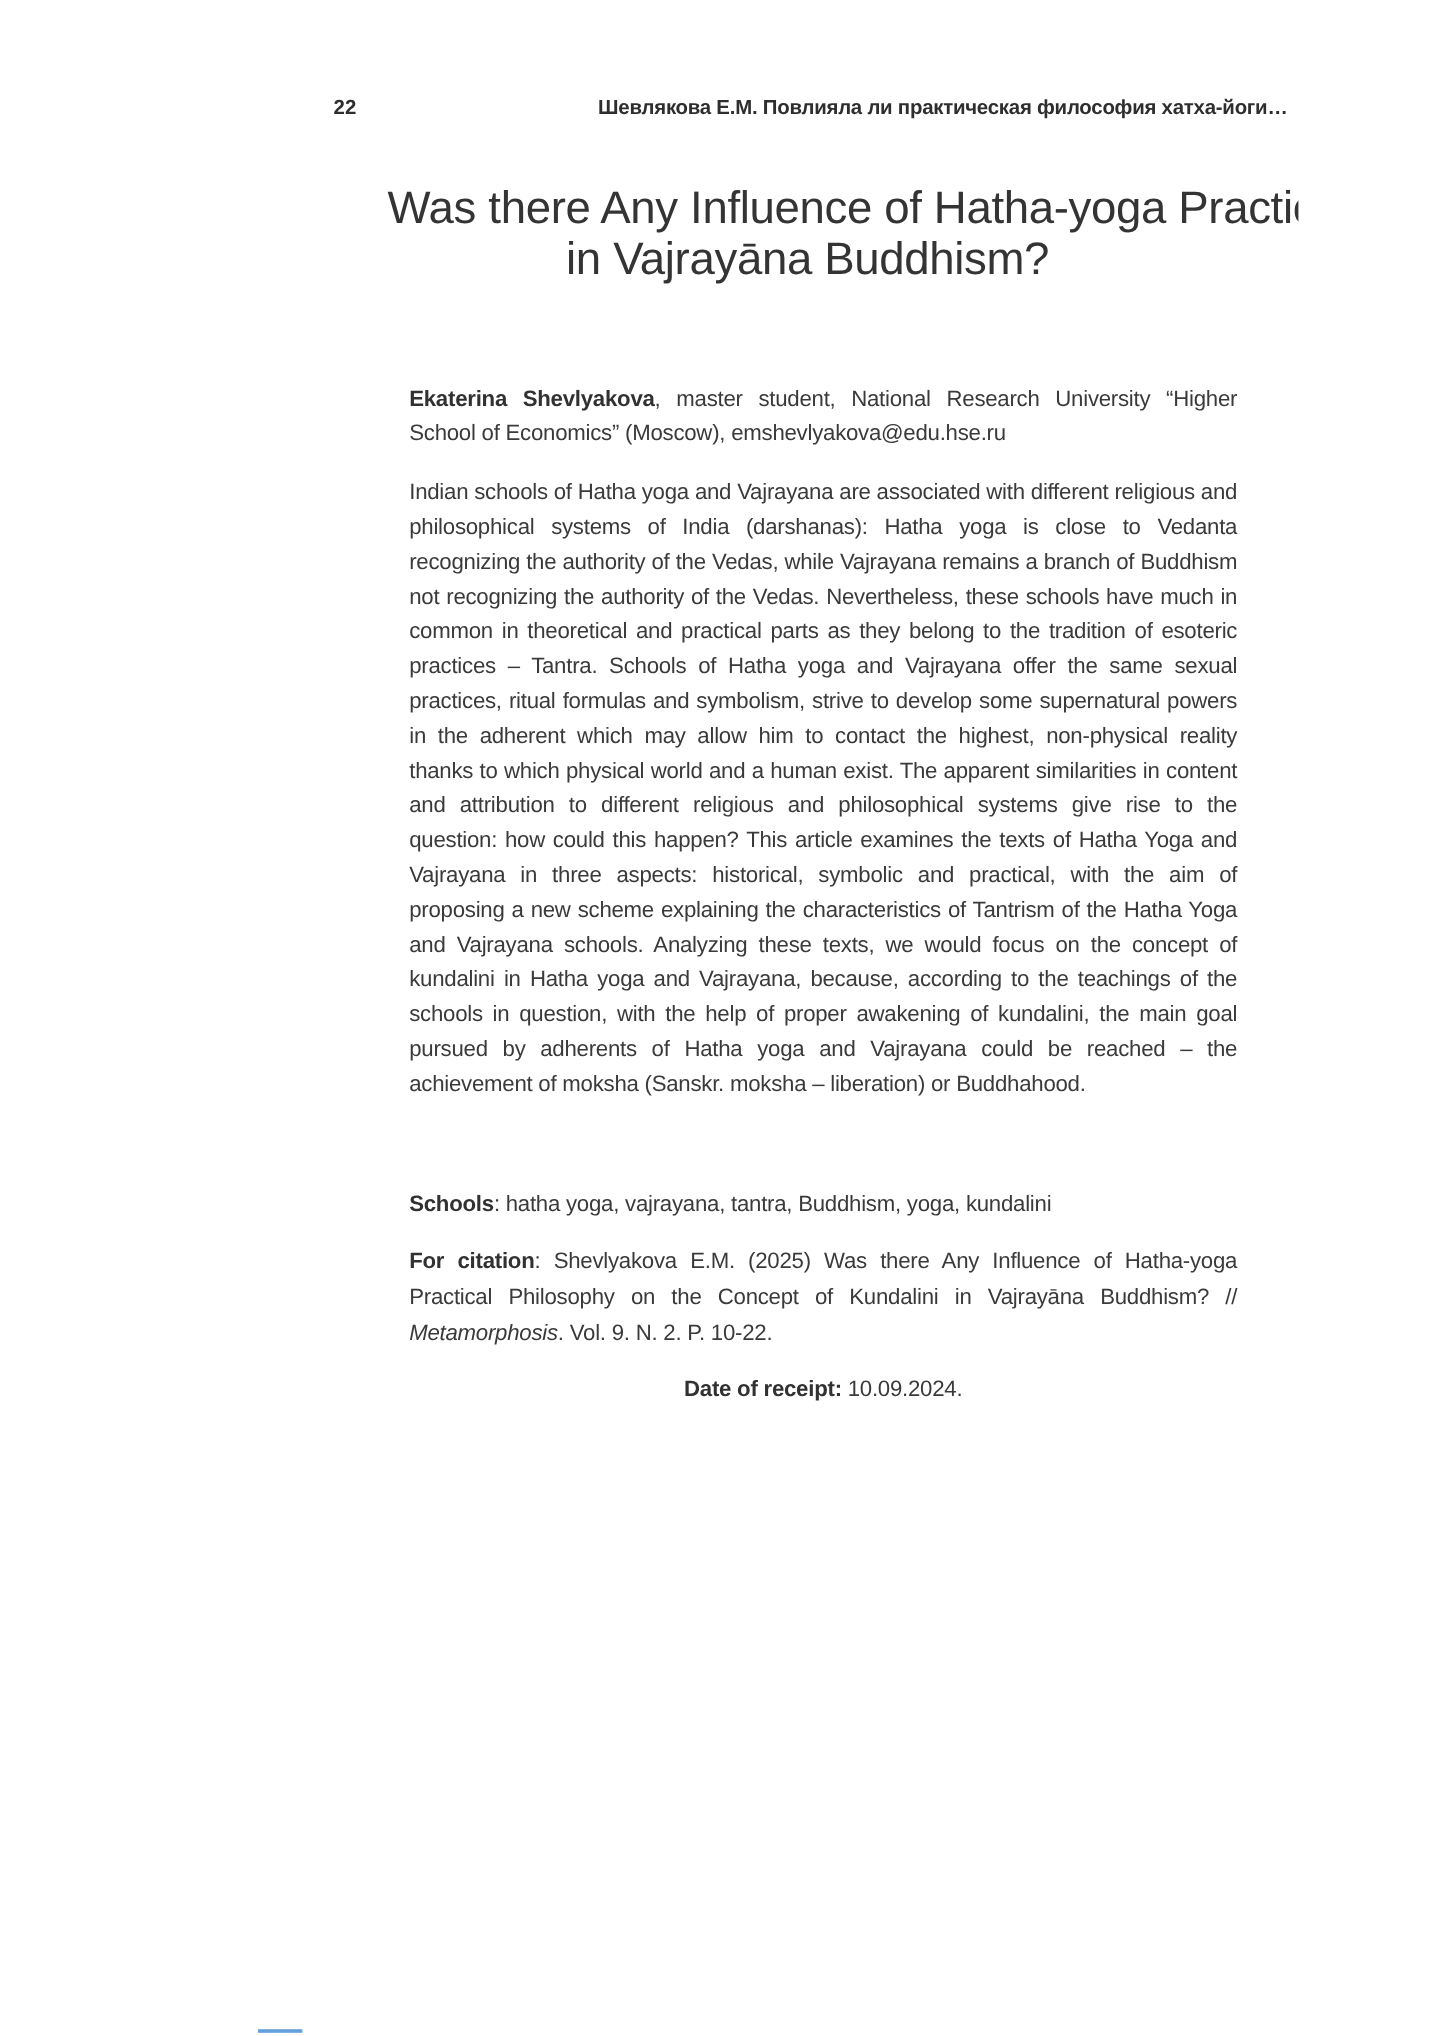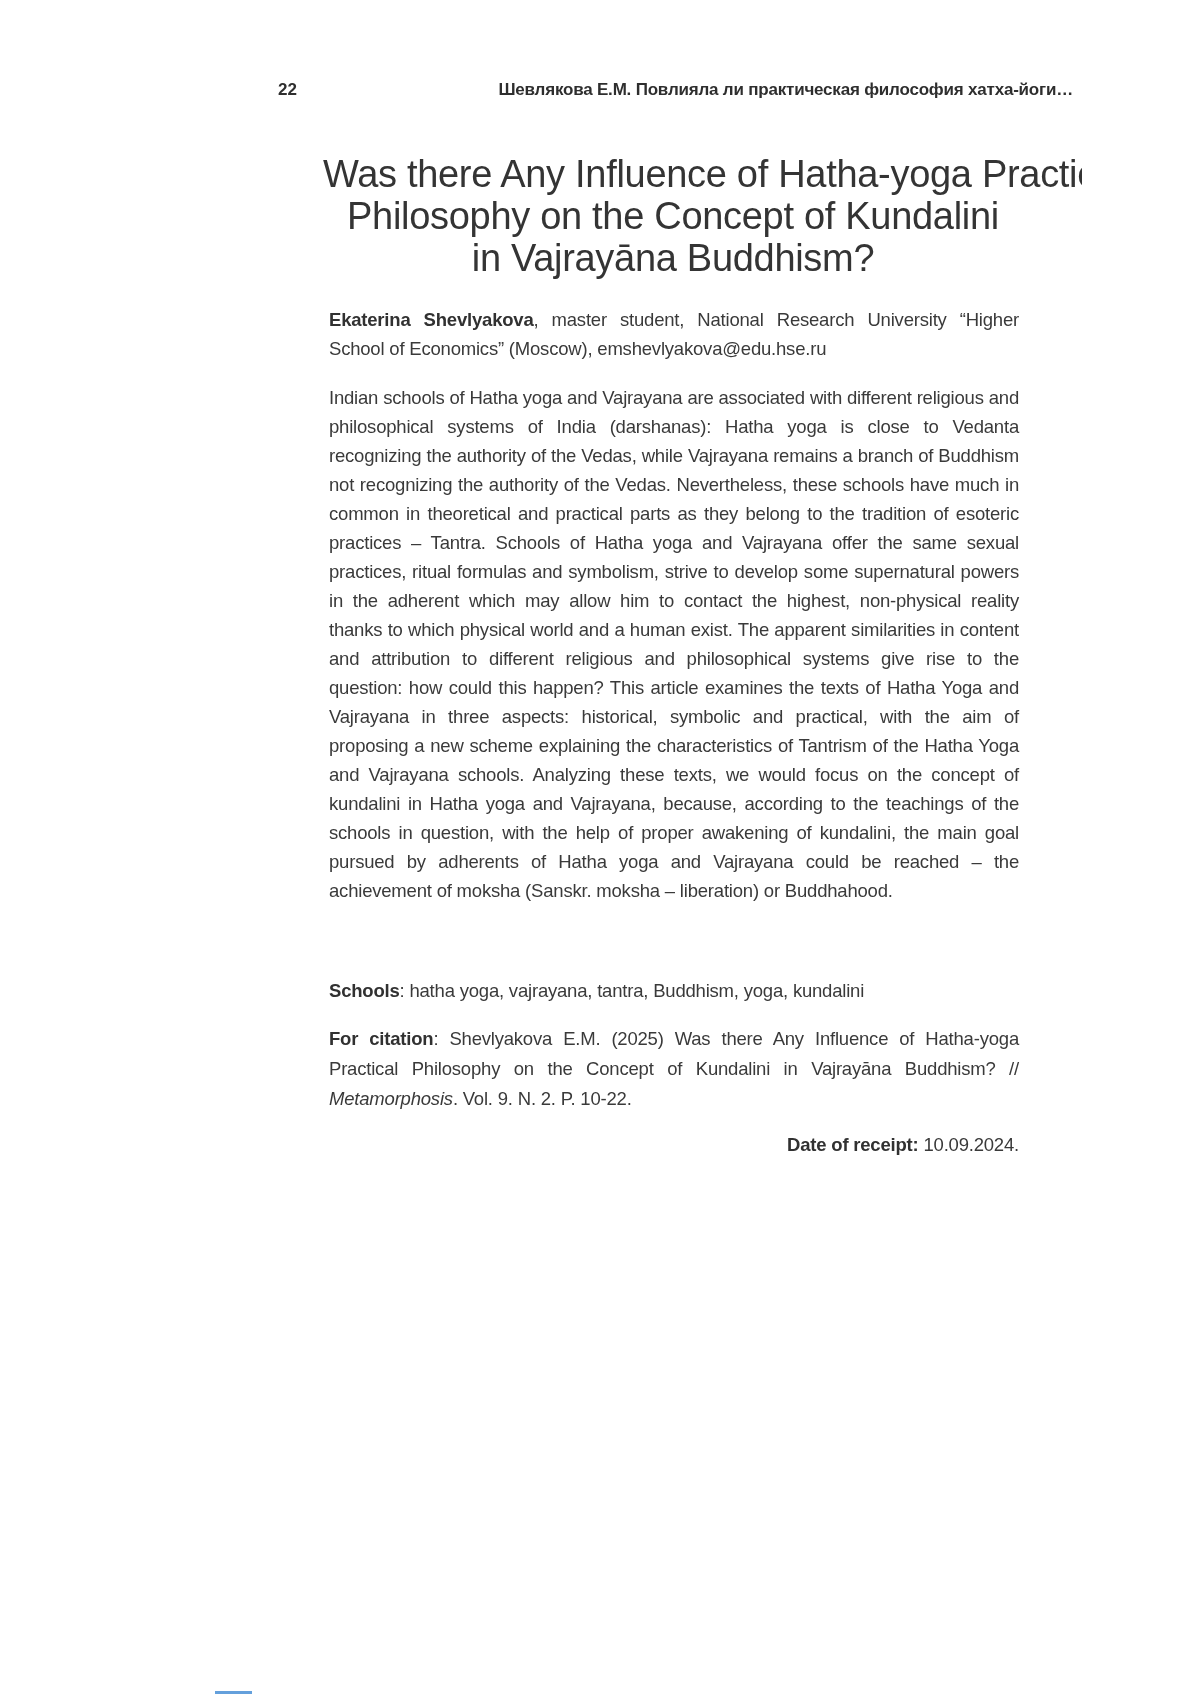--- a/index.html
+++ b/index.html
@@ -37,31 +37,31 @@
     font-weight: 400;
     line-height: 42px;
     color: #343434;
     letter-spacing: -0.3px;
   }
   .article-title .title-line { display: block; white-space: nowrap; }
   .block {
     position: absolute;
     left: 211px;
     width: 690px;
-    margin: 0;
+    margin: 12px;
     font-size: 18.5px;
     line-height: 29px;
     letter-spacing: -0.2px;
     text-align: justify;
   }
   .author-block { top: 305px; }
   .abstract-block { top: 383px; }
   .keywords-block { top: 976px; text-align: left; }
   .citation-block { top: 1024px; line-height: 30px; }
-  .receipt-block { top: 1130px; text-align: right; }
+  .receipt-block { top: 1130px; text-align: center; }
   .bold { font-weight: 700; color: #313131; }
   .italic { font-style: italic; }
   .footer-link-mark {
     position: absolute;
     left: 97px;
     bottom: 3px;
     width: 37px;
     height: 3px;
     background: #64a0dc;
   }
@@ -71,21 +71,20 @@
 
 <div class="page">
 
   <div class="page-header">
     <span class="page-number">22</span>
     <span class="running-header">Шевлякова Е.М. Повлияла ли практическая философия хатха-йоги…</span>
   </div>
 
   <h1 class="article-title">
     <span class="title-line">Was there Any Influence of Hatha-yoga Practical</span>
-    <span class="title-line">Philosophy on the Concept of Kundalini</span>
     <span class="title-line">in Vajrayāna Buddhism?</span>
   </h1>
 
   <p class="block author-block"><span class="bold">Ekaterina Shevlyakova</span><span>, master student, National Research University “Higher School of Economics” (Moscow), </span><span>emshevlyakova@edu.hse.ru</span></p>
 
   <p class="block abstract-block">Indian schools of Hatha yoga and Vajrayana are associated with different religious and philosophical systems of India (darshanas): Hatha yoga is close to Vedanta recognizing the authority of the Vedas, while Vajrayana remains a branch of Buddhism not recognizing the authority of the Vedas. Nevertheless, these schools have much in common in theoretical and practical parts as they belong to the tradition of esoteric practices – Tantra. Schools of Hatha yoga and Vajrayana offer the same sexual practices, ritual formulas and symbolism, strive to develop some supernatural powers in the adherent which may allow him to contact the highest, non-physical reality thanks to which physical world and a human exist. The apparent similarities in content and attribution to different religious and philosophical systems give rise to the question: how could this happen? This article examines the texts of Hatha Yoga and Vajrayana in three aspects: historical, symbolic and practical, with the aim of proposing a new scheme explaining the characteristics of Tantrism of the Hatha Yoga and Vajrayana schools. Analyzing these texts, we would focus on the concept of kundalini in Hatha yoga and Vajrayana, because, according to the teachings of the schools in question, with the help of proper awakening of kundalini, the main goal pursued by adherents of Hatha yoga and Vajrayana could be reached – the achievement of moksha (Sanskr. moksha – liberation) or Buddhahood.</p>
 
   <p class="block keywords-block"><span class="bold">Schools</span><span>: hatha yoga, vajrayana, tantra, Buddhism, yoga, kundalini</span></p>
 
   <p class="block citation-block"><span class="bold">For citation</span><span>: Shevlyakova E.M. (2025) Was there Any Influence of Hatha-yoga Practical Philosophy on the Concept of Kundalini in Vajrayāna Buddhism? // </span><span class="italic">Metamorphosis</span><span>. Vol. 9. N. 2. P. 10-22.</span></p>

